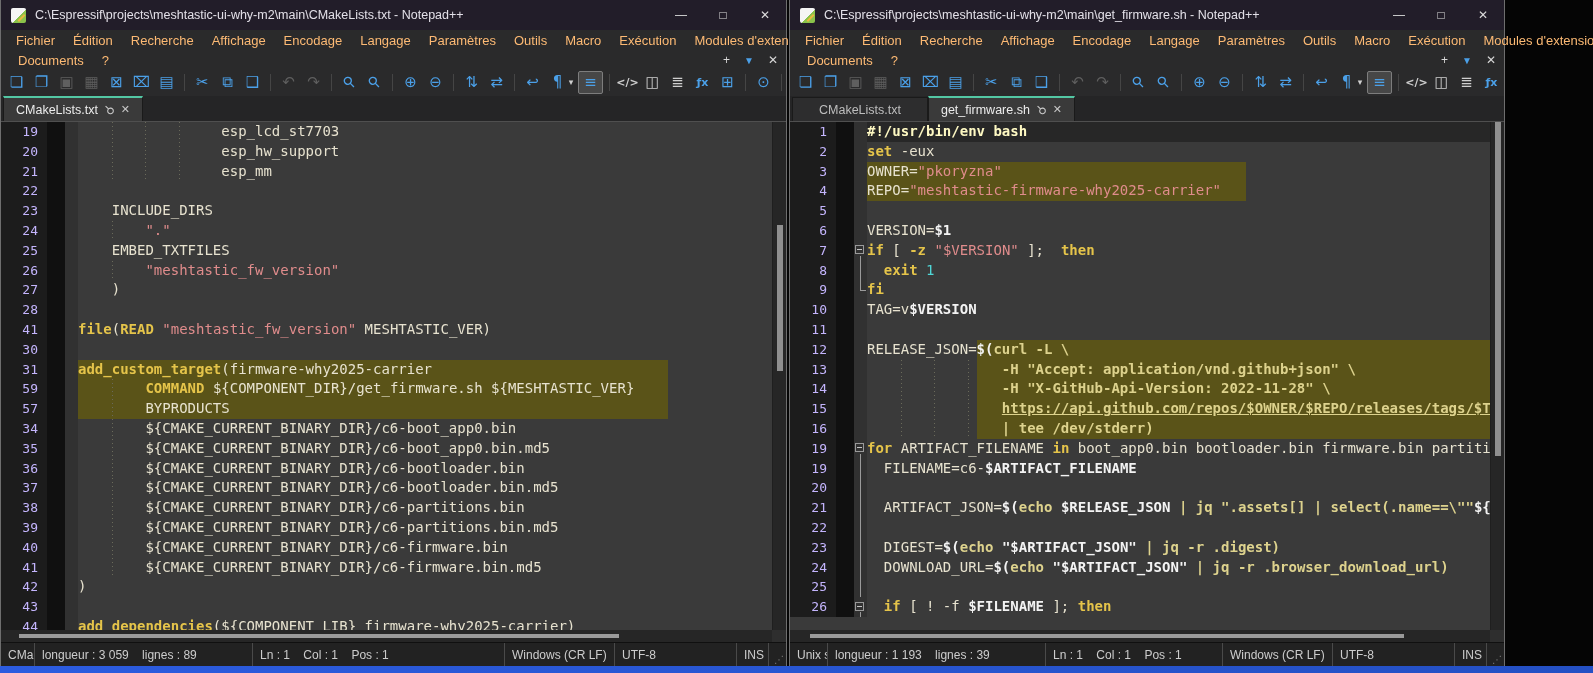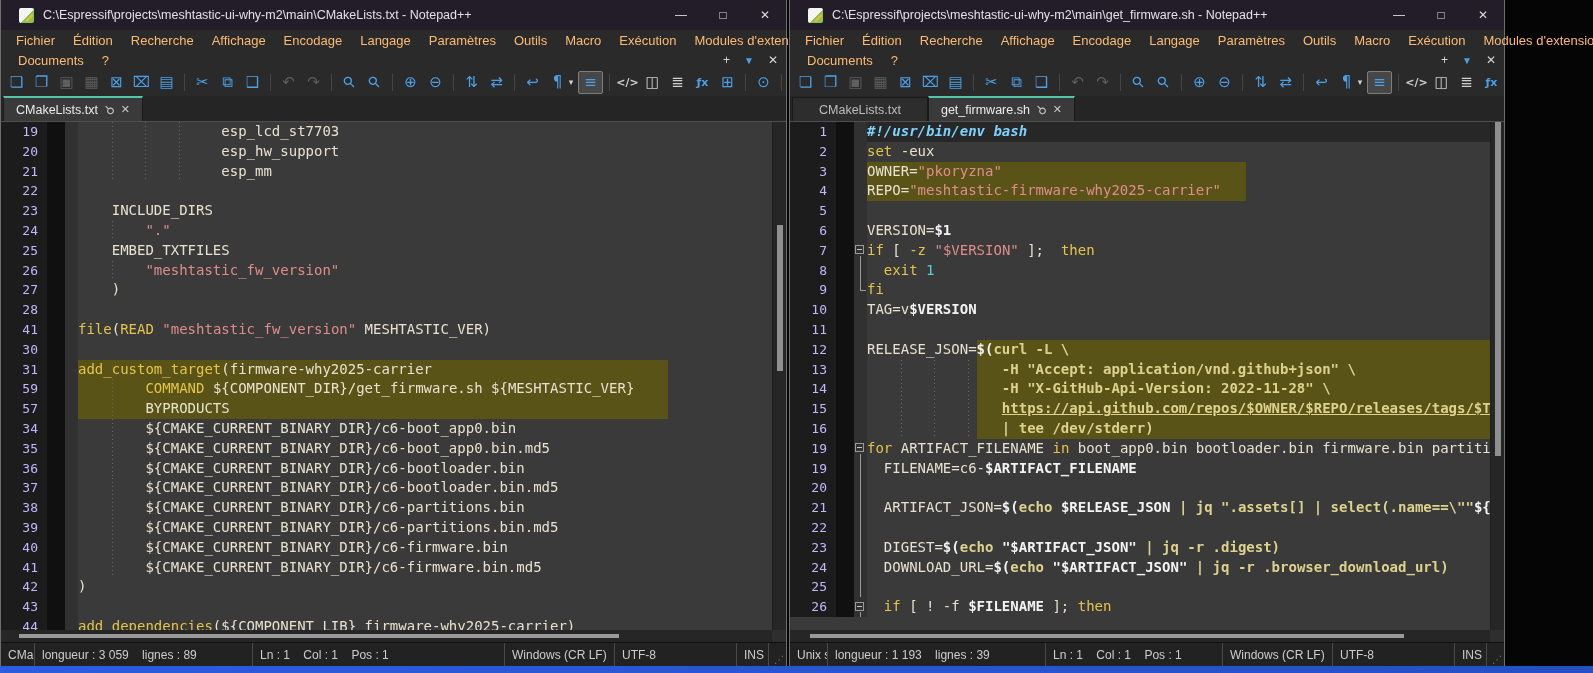--- a/index.html
+++ b/index.html
@@ -1,20 +1,20 @@
 <!DOCTYPE html>
 <html><head>
 <meta charset="utf-8">
 <style>
   html,body{margin:0;padding:0}
   body{width:1593px;height:673px;position:relative;background:#050505;overflow:hidden;font-family:"Liberation Sans",sans-serif}
   .win{position:absolute;top:0;height:666px;box-sizing:border-box;border-left:1px solid #6e6e6e;border-right:1px solid #6e6e6e;background:#2a2a2b}
   #win-left{left:0;width:787px}
   #win-right{left:789px;width:716px}
-  .titlebar{height:30px;background:#221d29;display:flex;align-items:center;padding-left:18px;gap:9px}
+  .titlebar{height:30px;background:#221d29;display:flex;align-items:center;padding-left:10px;gap:9px}
   .npp-icon{width:15px;height:15px;flex:none;border-radius:2px;background:linear-gradient(135deg,#f5f5f5 0 55%,#8ac24a 55%);position:relative}
   .npp-icon::after{content:"";position:absolute;width:9px;height:2px;background:#e8b93e;right:0;bottom:4px;transform:rotate(-45deg)}
   .title{color:#e3e0e8;font-size:12.5px;flex:1;white-space:nowrap;overflow:hidden}
   .wctrls{display:flex;height:100%;flex:none}
   .wbtn{width:42px;display:flex;align-items:center;justify-content:center;color:#dcdcdc;font-size:12px}
   .menubar{height:21px;background:#2a2a2b;display:flex;align-items:center;padding-left:6px}
   .menu-item{padding:0 9px;font-size:13px;color:#fdba74;white-space:pre}
   .menubar2{height:18px;background:#2a2a2b;display:flex;align-items:center;justify-content:space-between;padding:0 8px}
   .m2items{display:flex}
   .m2ctrls{display:flex;gap:14px;align-items:center}
@@ -45,25 +45,25 @@
   .fm.f-e::after{content:"";position:absolute;left:6px;top:50%;width:6px;height:1px;background:#9a9a9a}
   .fm.f-s::before{top:calc(50% + 5px);bottom:0}
   .fbox{position:absolute;left:1px;top:calc(50% - 5.5px);width:9px;height:9px;border:1px solid #9a9a9a;box-sizing:border-box;background:#313131;z-index:2}
   .fbox::after{content:"";position:absolute;left:1px;right:1px;top:3px;height:1px;background:#c4c4c4}
   .tx{flex:1;position:relative;font:14px/19.8px "DejaVu Sans Mono",monospace;white-space:pre;color:#e7e2cf;overflow:hidden}
   .tx span{position:relative;z-index:2}
   .tx.cur{background:#272727}
   .hlbar{position:absolute;top:0;bottom:0;background:#5a5318;z-index:0}
   .gl{position:absolute;top:0;bottom:0;width:1px;z-index:1;background-image:linear-gradient(#6a6a5a 35%,transparent 35%);background-size:1px 4px}
   .c-txt{color:#e7e2cf}
-  .c-kw{color:#e5c44a;font-weight:normal}
+  .c-kw{color:#e5c44a;font-weight:bold}
   .c-str{color:#e08c8c}
   .c-num{color:#4fd6d6}
   .c-var{color:#f3f3f3;font-weight:bold}
-  .c-cmt{color:#7dd3fc;font-weight:bold;font-style:italic}
+  .c-cmt{color:#fef9c3;font-weight:bold;}
   .c-cmd{color:#ddd28d;font-weight:bold}
   .c-url{color:#ddd28d;font-weight:bold;text-decoration:underline}
   .vscroll{width:14px;background:#262626;position:relative;flex:none;border-left:1px solid #1f1f1f;box-sizing:border-box}
   .vthumb{position:absolute;left:4px;width:6px;background:#8f8f8f}
   .hscrollrow{height:12px;display:flex;background:#262626}
   .hscroll{flex:1;position:relative}
   .hthumb{position:absolute;top:4px;height:4px;background:#9a9a9a}
   .scorner{width:14px;background:#2e2e2e;flex:none}
   .statusbar{height:24px;background:#222222;border-top:1px solid #101010;display:flex;font-size:12px;color:#cdcdcd;align-items:stretch;box-sizing:border-box}
   .scell{border-right:1px solid #4a4a4a;display:flex;align-items:center;padding:0 7px;white-space:pre;overflow:hidden;box-sizing:border-box;flex:none}

